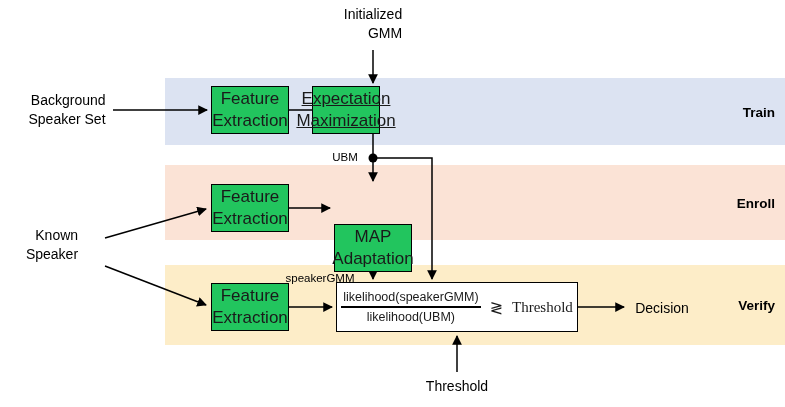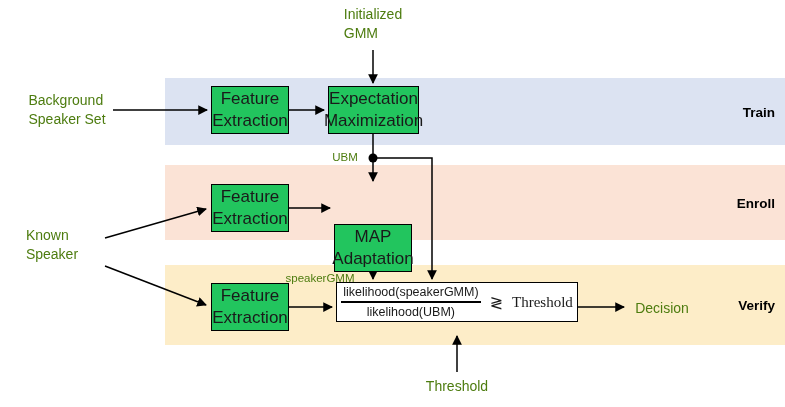--- a/index.html
+++ b/index.html
@@ -47,23 +47,23 @@
     justify-content: center;
     font-size: 17px;
     color: #1a1a1a;
     line-height: 1.28;
     text-align: center;
   }
   .node-box span { display: block; white-space: nowrap; }
   .free-label {
     position: absolute;
     font-size: 14px;
-    color: #4d7c0f;
+    color: #000000;
     line-height: 1.35;
-    text-align: left;
+    text-align: right;
     white-space: nowrap;
     transform: translate(-50%, -50%);
   }
   .free-label.small {
     font-size: 11.5px;
   }
   .free-label span { display: block; }
   
   .formula-box {
     position: absolute;
@@ -159,41 +159,41 @@
 
   </svg>
 
   <div class="junction-dot" style="left:373px; top:158px;"></div>
 
   <div class="node-box" id="box-train-fe" style="left: 211px; top: 86px; width: 78px; height: 48px;">
     <span>Feature</span>
     <span>Extraction</span>
   </div>
 
-  <div class="node-box" id="box-em" style="left: 328px; top: 86px; width: 91px; height: 48px;">
+  <div class="node-box" id="box-em" style="left: 312px; top: 86px; width: 68px; height: 48px; text-decoration: underline;">
     <span>Expectation</span>
     <span>Maximization</span>
   </div>
 
   <div class="node-box" id="box-enroll-fe" style="left: 211px; top: 184px; width: 78px; height: 48px;">
     <span>Feature</span>
     <span>Extraction</span>
   </div>
 
   <div class="node-box" id="box-map" style="left: 334px; top: 184px; width: 78px; height: 48px; margin-top: 40px;">
     <span>MAP</span>
     <span>Adaptation</span>
   </div>
 
   <div class="node-box" id="box-verify-fe" style="left: 211px; top: 283px; width: 78px; height: 48px;">
     <span>Feature</span>
     <span>Extraction</span>
   </div>
 
-  <div class="formula-box" id="box-likelihood" style="left: 336px; top: 282px; width: 242px; height: 40px;">
+  <div class="formula-box" id="box-likelihood" style="left: 336px; top: 282px; width: 242px; height: 50px;">
     <div class="fraction">
       <div class="numer">likelihood(speakerGMM)</div>
       <div class="rule"></div>
       <div class="denom">likelihood(UBM)</div>
     </div>
     <div class="cmp-sym">≷</div>
     <div class="thr-word">Threshold</div>
   </div>
 
   <div class="free-label" id="lbl-init-gmm" style="left: 373px; top: 24px;">

